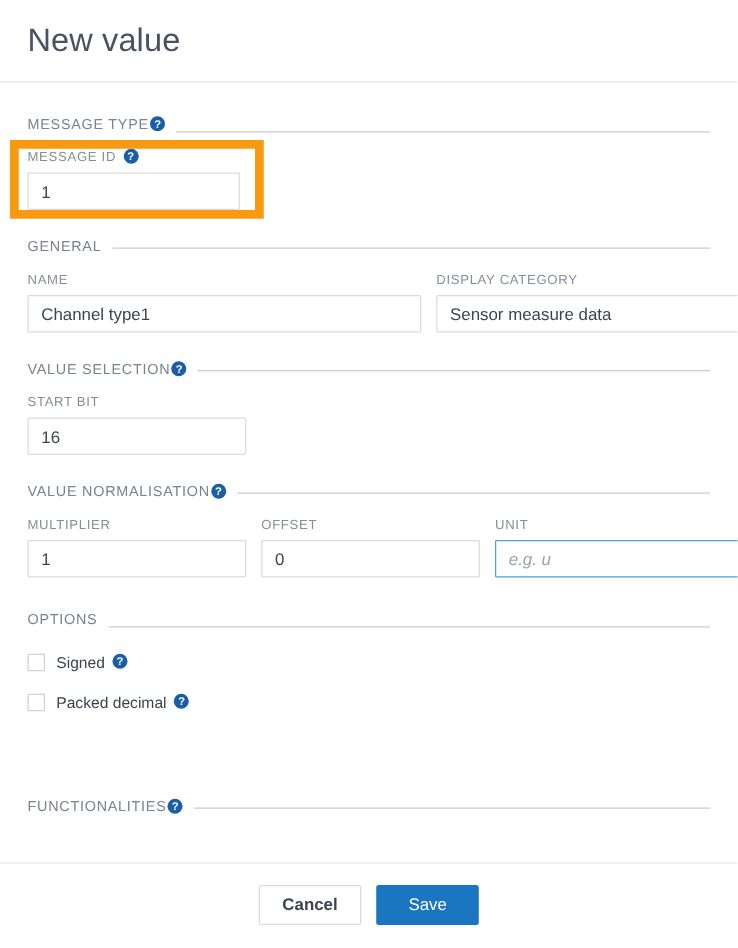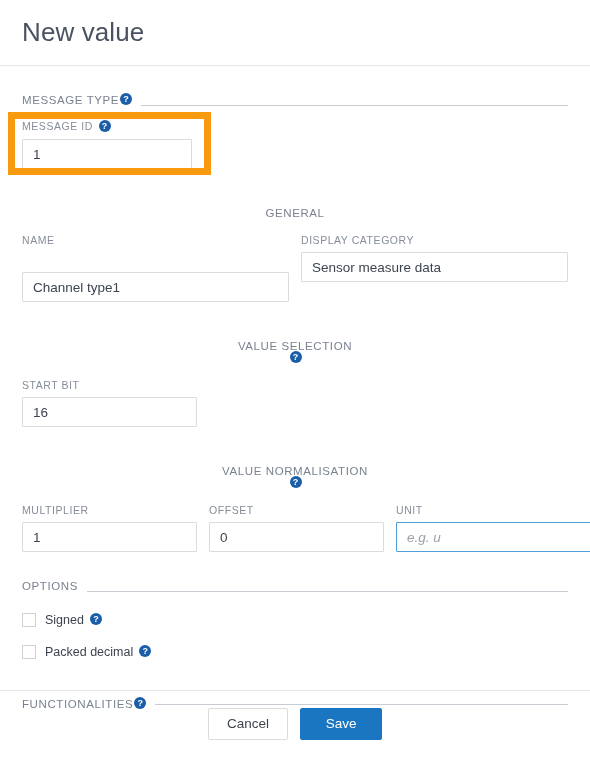--- a/index.html
+++ b/index.html
@@ -105,21 +105,21 @@
   .input::placeholder {
     color: #9aa0a8;
     font-style: italic;
   }
   .input.focused {
     border: 1px solid #4f9fd8;
     box-shadow: 0 0 0 0 transparent;
   }
 
   
-  .w-name  { width: 267px; margin-top: 20px; }
+  .w-name  { width: 315px; }
   .w-cat   { width: 267px; }
   .w-half  { width: 175px; }
   .w-third { width: 175px; }
   .w-unit  { width: 196px; }
   .w-msgid { width: 170px; }
 
   
   .highlight-box {
     position: absolute;
     left: 8px;
@@ -178,35 +178,36 @@
     font-family: "Liberation Sans", sans-serif;
     cursor: pointer;
     border-radius: 2px;
     line-height: 30px;
     text-align: center;
   }
   .btn-cancel {
     background: #ffffff;
     border: 1px solid #dcdcdc;
     color: #3d4450;
+    font-weight: bold;
   }
   .btn-save {
     background: #1a76c0;
     border: 1px solid #1a76c0;
     color: #ffffff;
     min-width: 82px;
   }
 
   
-  .mt-22 { margin-top: 38px; flex-direction: column; }
+  .mt-22 { margin-top: 24px; }
   .mt-18 { margin-top: 18px; }
   .mt-14 { margin-top: 14px; }
   .mt-12 { margin-top: 12px; }
   .mt-28 { margin-top: 28px; align-items: flex-end; }
-  .mt-44 { margin-top: 36px; }
+  .mt-44 { margin-top: 68px; }
 </style>
 </head>
 <body>
 
 <div class="page-header">
   <div class="page-title">New value</div>
 </div>
 
 <div class="form-body">
 

